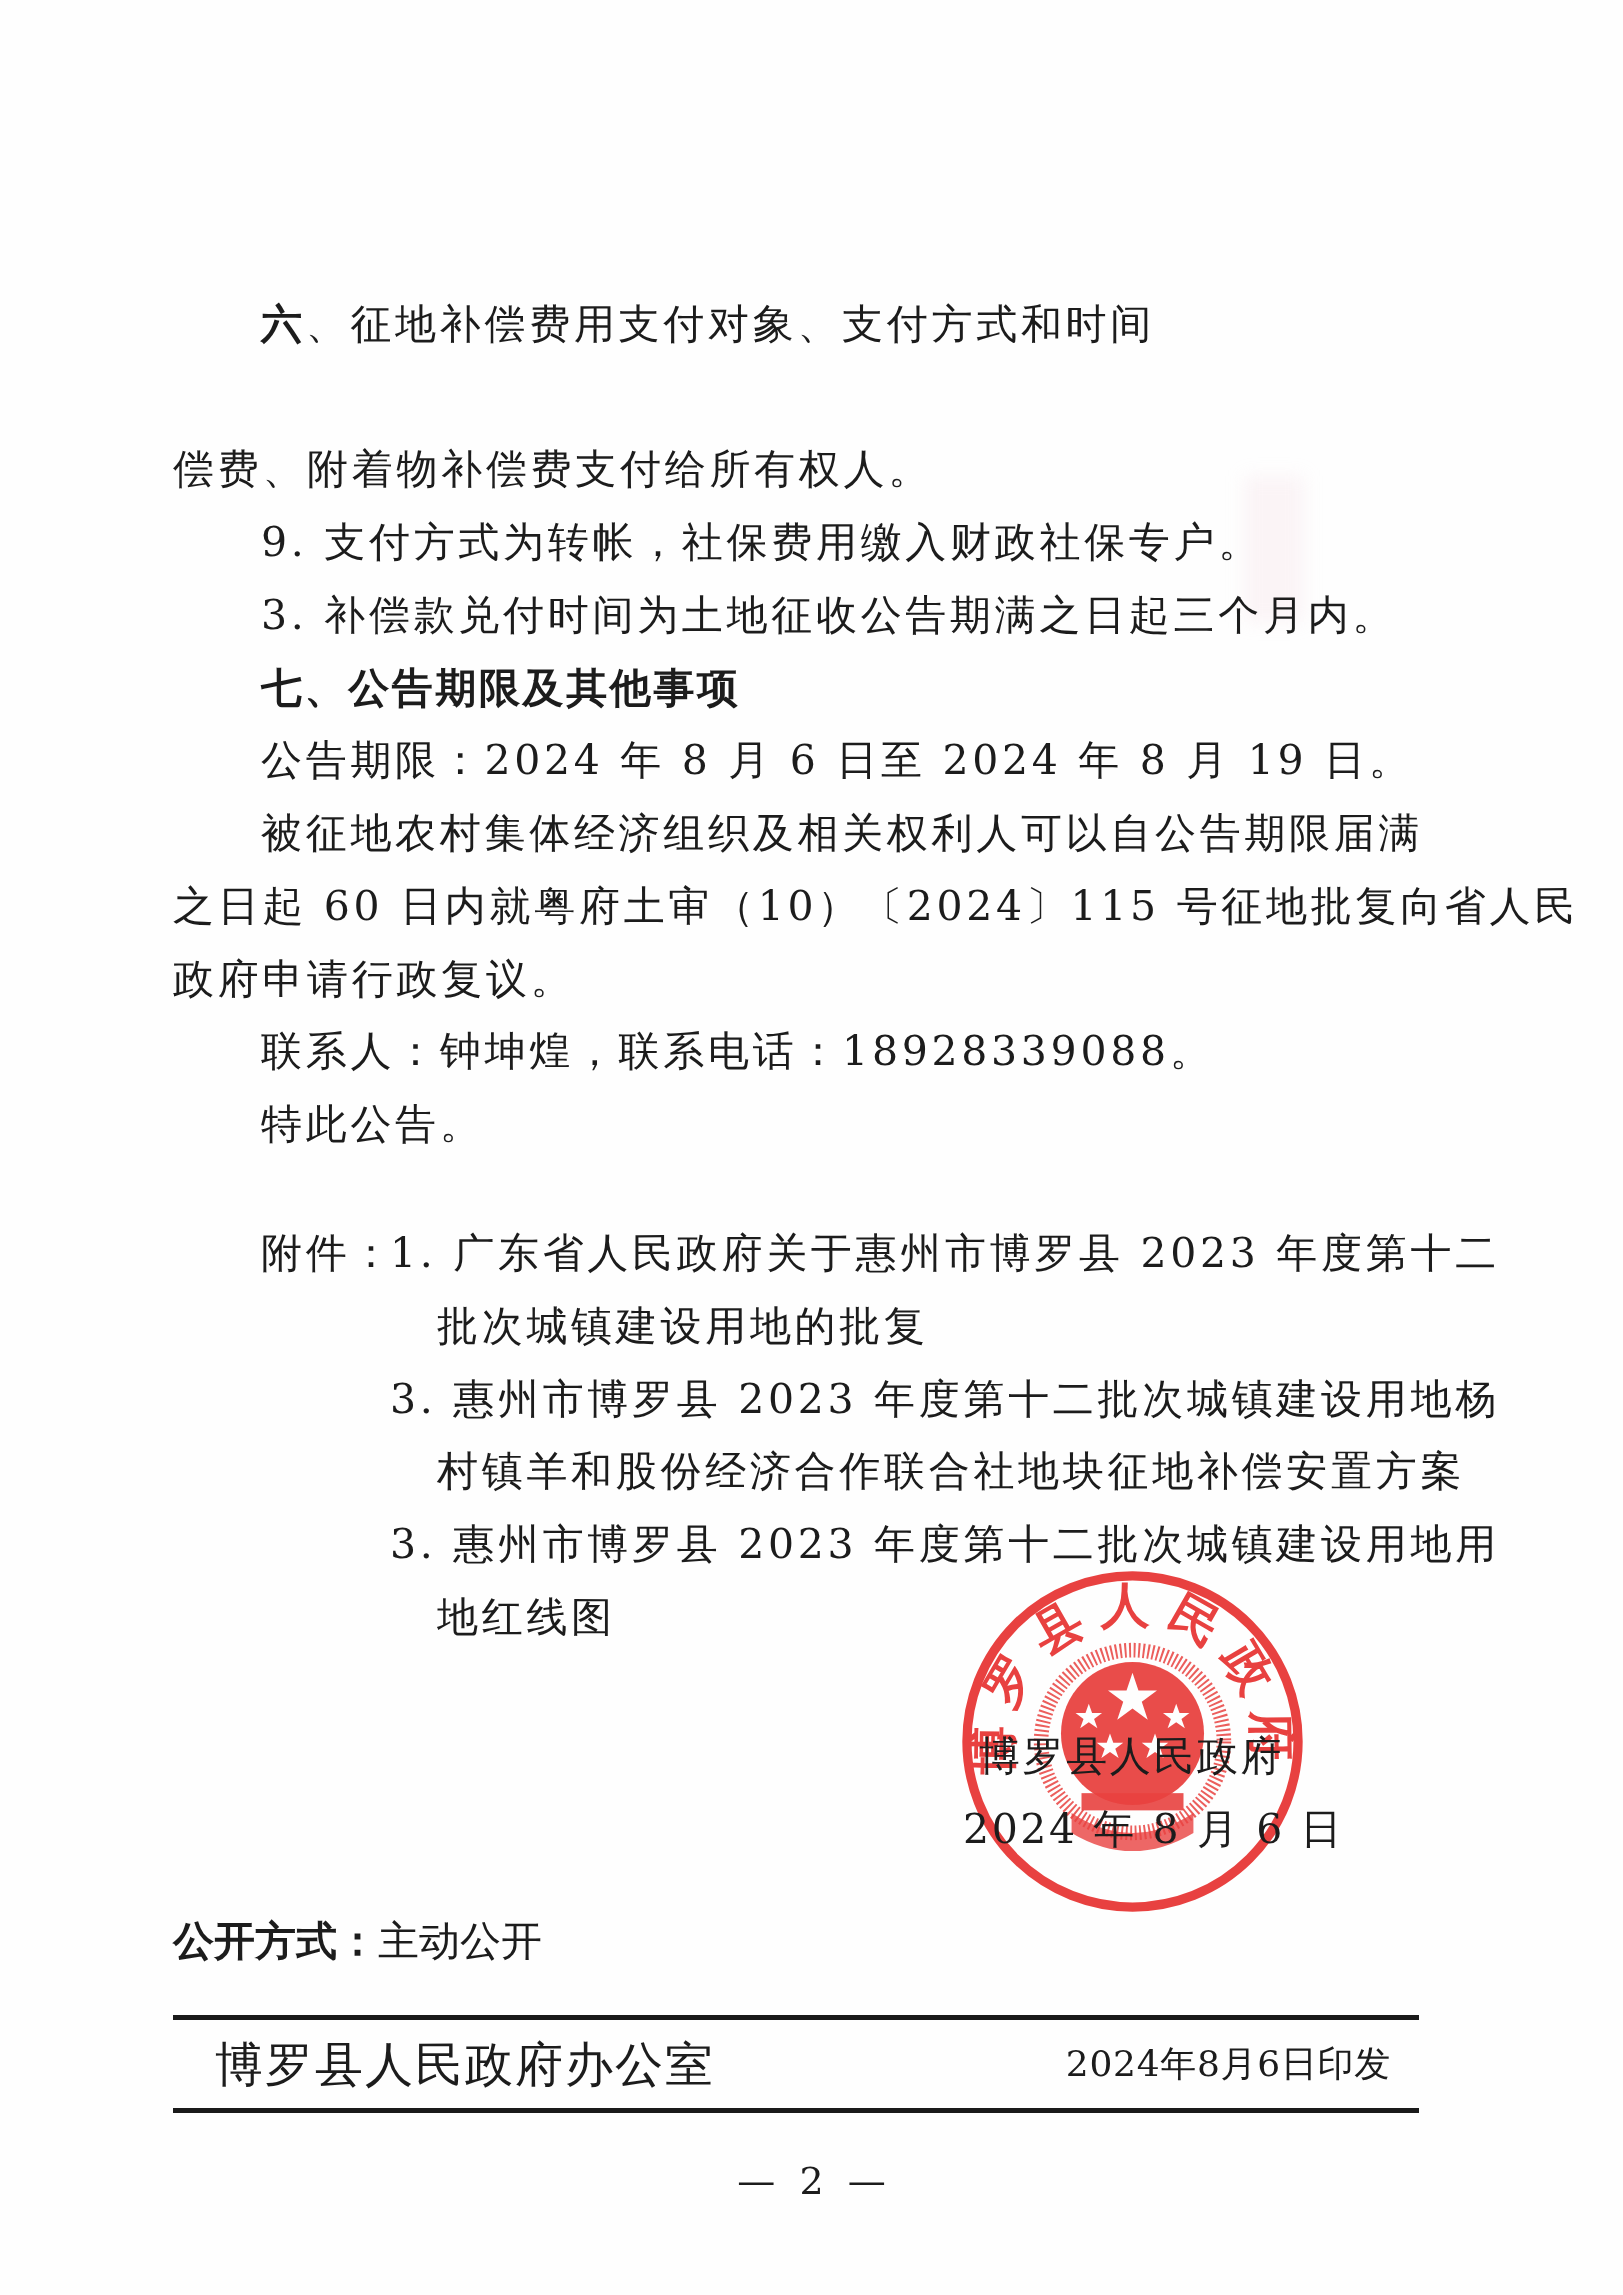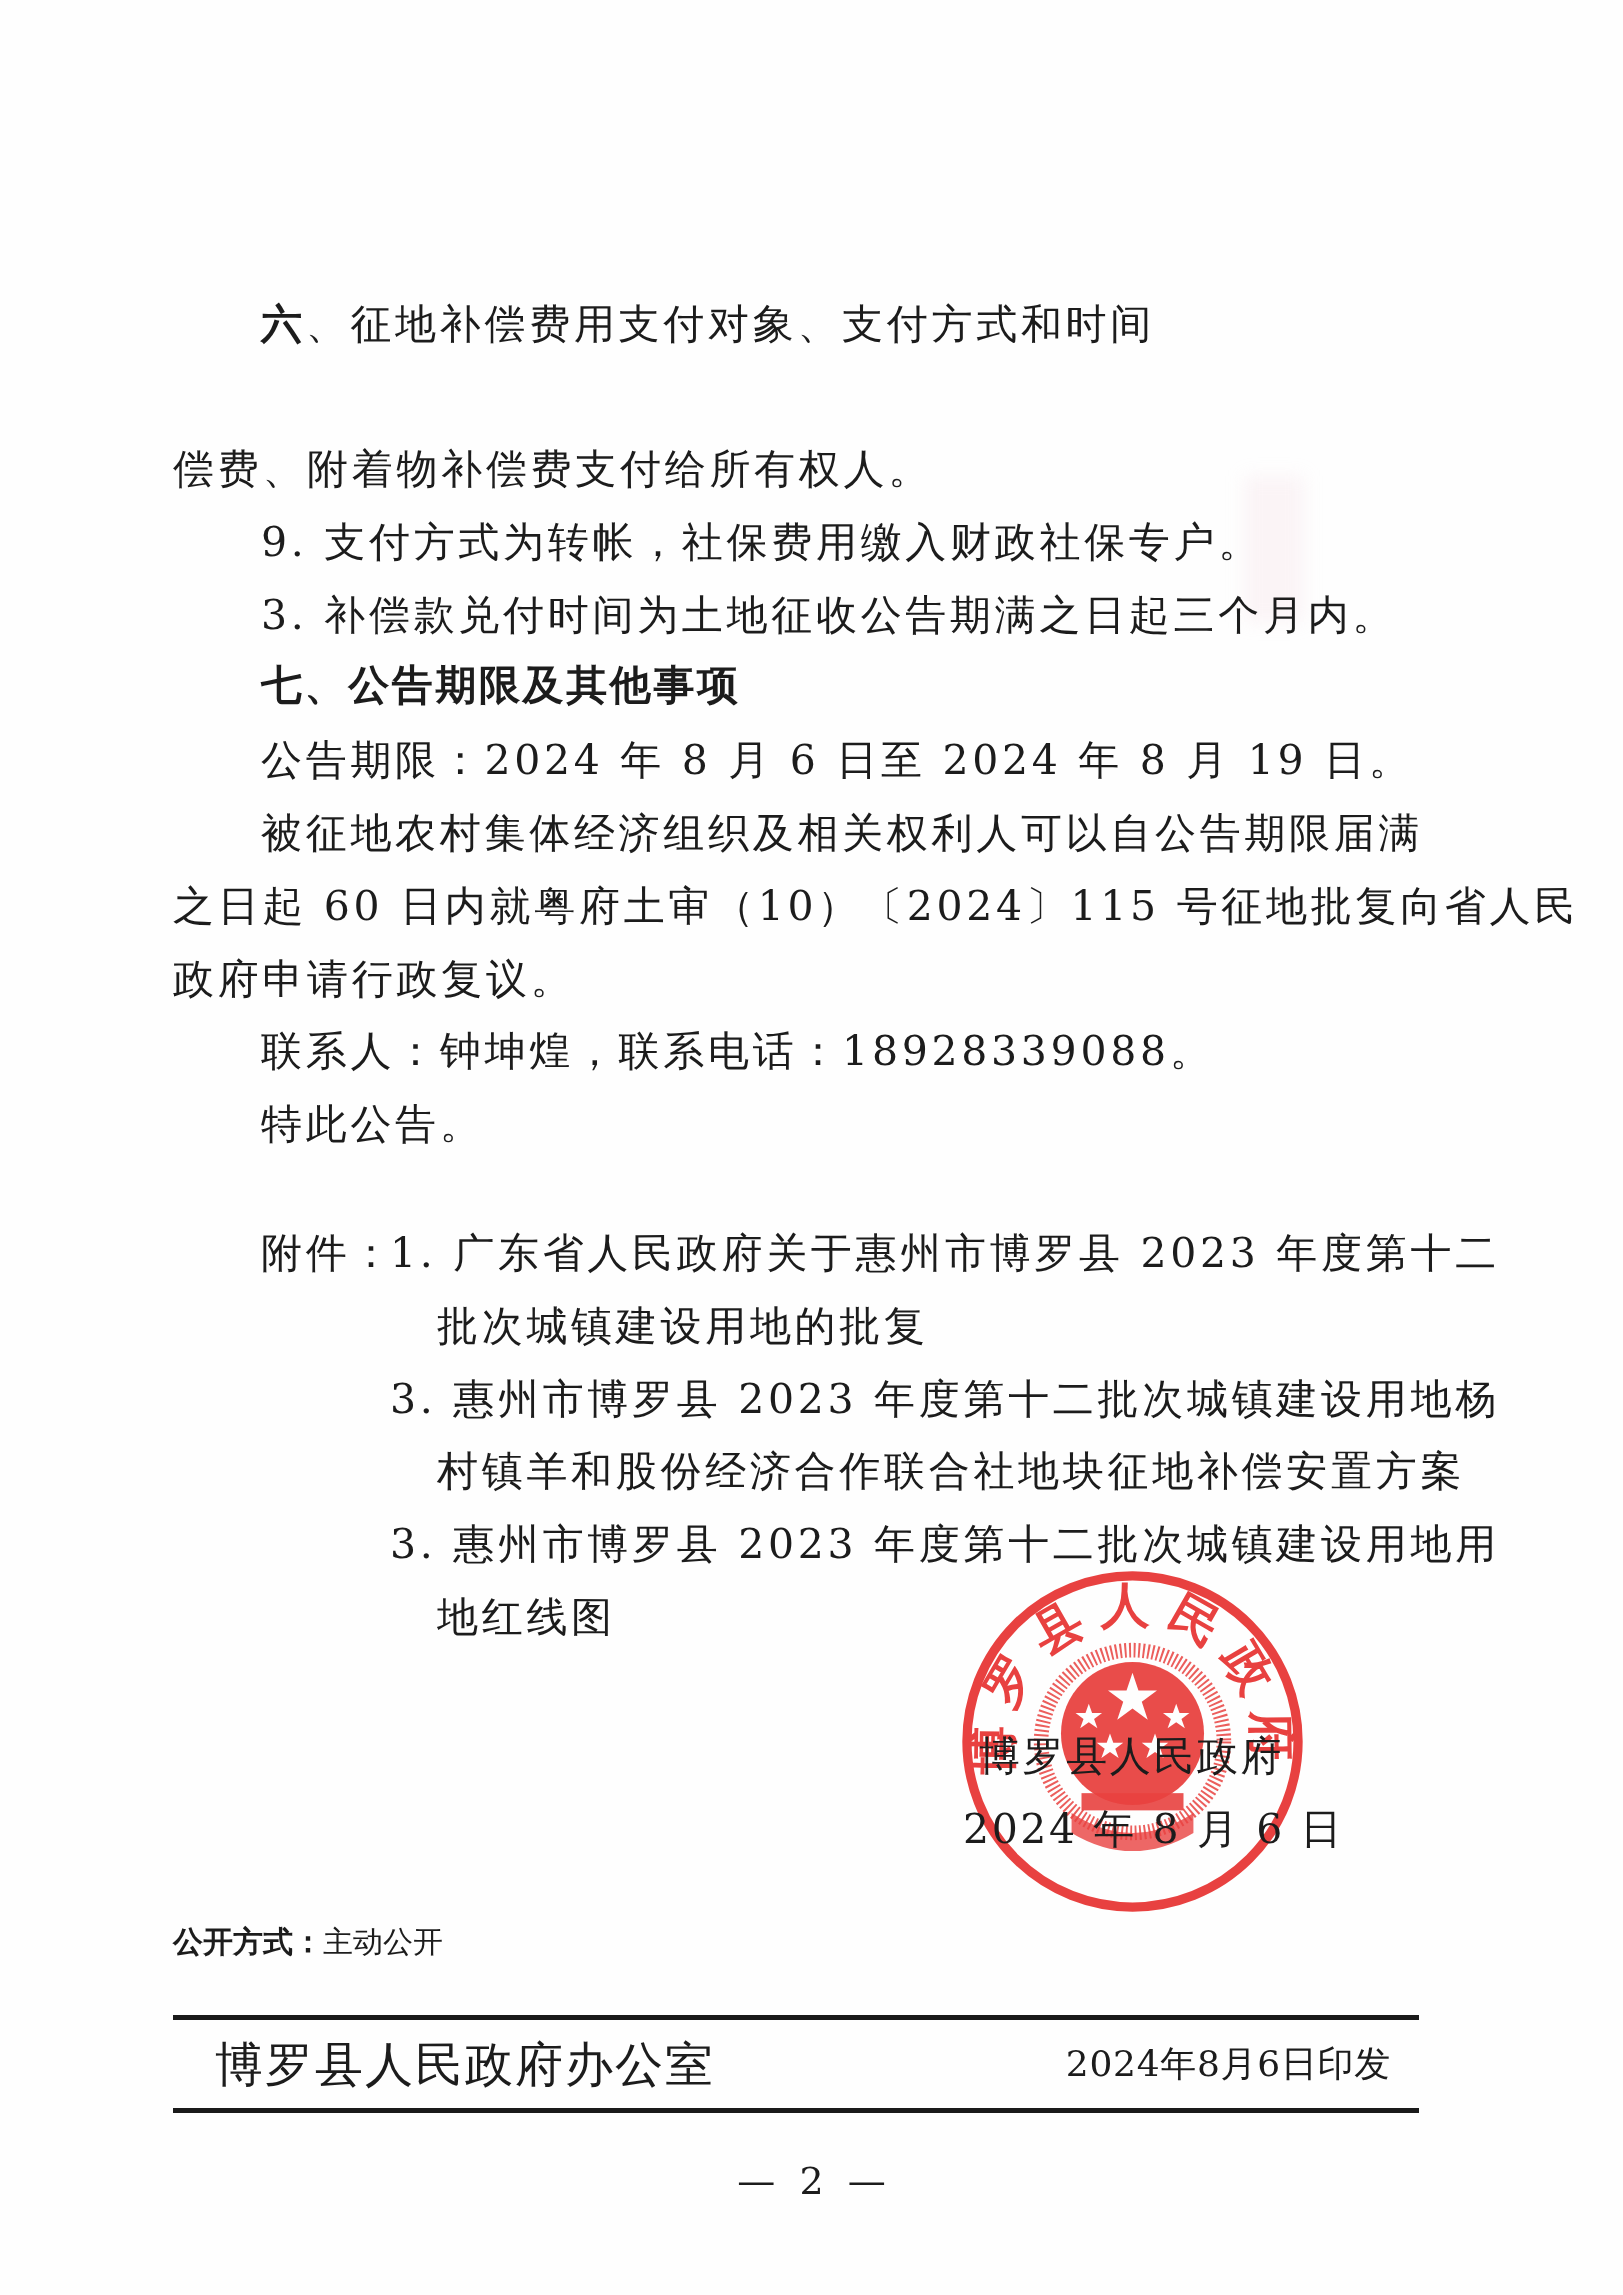--- a/index.html
+++ b/index.html
@@ -19,40 +19,40 @@
   .line {
     position: absolute;
     left: 173px; width: 1244px;
     font-size: 41px; line-height: 53px; height: 53px;
     letter-spacing: 3.7px;
     white-space: nowrap;
   }
   .indent { left: 261px; width: 1154px; }
   .heading-serif .num { font-weight: bold; }
   .heading-sans {
-    font-family: Liberation Mono, monospace;
+    font-family: Liberation Serif, serif;
     font-weight: bold; letter-spacing: 2.6px;
   }
   .attach-label { position: absolute; left: 261px; }
   .attach-line { position: absolute; left: 390px; width: 1025px; }
   .attach-cont { position: absolute; left: 437px; width: 979px; }
 
   .signature {
     position: absolute; left: 966px; width: 344px;
     font-size: 41px; line-height: 53px; letter-spacing: 2.6px;
     white-space: nowrap; z-index: 3;
   }
   .seal {
     position: absolute; left: 959px; top: 1568px; width: 347px; height: 347px;
     z-index: 2; mix-blend-mode: multiply; opacity: 0.92;
   }
 
   .disclosure {
     position: absolute; left: 173px; top: 1915px;
-    font-size: 30px; line-height: 53px; white-space: nowrap;
+    font-size: 41px; line-height: 53px; white-space: nowrap;
   }
   .disclosure .label {
     font-family: "DejaVu Sans", "Liberation Sans", sans-serif; font-weight: bold;
   }
   .rule {
     position: absolute; left: 173px; width: 1246px; height: 5.3px; background: #1a1a1a;
   }
   .footer-org {
     position: absolute; left: 215px; top: 2041px;
     font-size: 48px; line-height: 46px; letter-spacing: 2px; white-space: nowrap;

